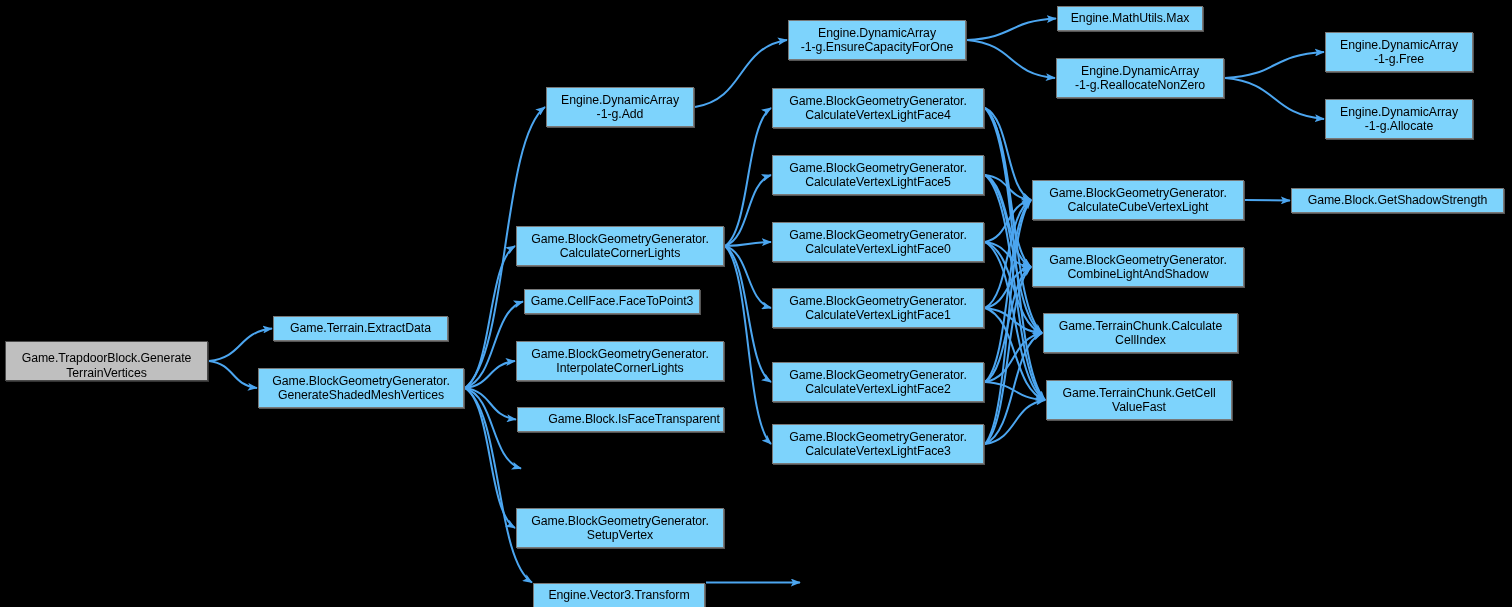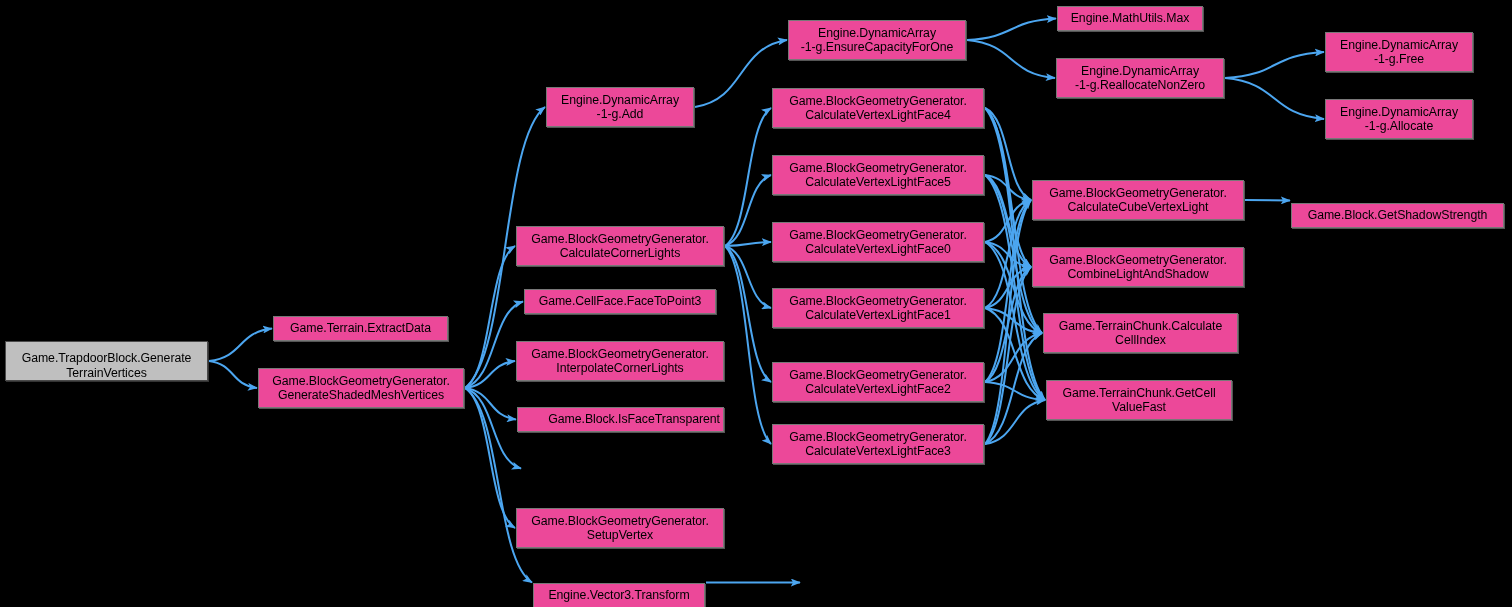--- a/index.html
+++ b/index.html
@@ -27,21 +27,21 @@
   #node-layer {
     position: absolute;
     left: 0;
     top: 0;
     width: 1512px;
     height: 607px;
   }
   .node {
     position: absolute;
     box-sizing: border-box;
-    background: #ec4899;
+    background: #7dd3fc;
     border: 1px solid #787878;
     box-shadow: 1px 1px 0 0 #555555;
     display: flex;
     align-items: center;
     justify-content: center;
     text-align: center;
     color: #000000;
     font-size: 12.3px;
     line-height: 14.5px;
     letter-spacing: -0.05px;
@@ -133,21 +133,21 @@
 GenerateShadedMeshVertices</span>
       </div>
       <div class="node" style="left: 546px; top: 87px; width: 148px; height: 40px;">
         <span class="lbl">Engine.DynamicArray
 -1-g.Add</span>
       </div>
       <div class="node" style="left: 516px; top: 226px; width: 208px; height: 40px;">
         <span class="lbl">Game.BlockGeometryGenerator.
 CalculateCornerLights</span>
       </div>
-      <div class="node" style="left: 524px; top: 289px; width: 192px; height: 25px;">
+      <div class="node" style="left: 524px; top: 289px; width: 176px; height: 25px;">
         <span class="lbl">Game.CellFace.FaceToPoint3</span>
       </div>
       <div class="node" style="left: 516px; top: 341px; width: 208px; height: 40px;">
         <span class="lbl">Game.BlockGeometryGenerator.
 InterpolateCornerLights</span>
       </div>
       <div class="node" style="left: 517px; top: 407px; width: 207px; height: 25px; text-align: right;">
         <span class="lbl">Game.Block.IsFaceTransparent</span>
       </div>
       <div class="node" style="left: 516px; top: 508px; width: 208px; height: 40px;">
@@ -209,17 +209,17 @@
 ValueFast</span>
       </div>
       <div class="node" style="left: 1325px; top: 32px; width: 148px; height: 40px;">
         <span class="lbl">Engine.DynamicArray
 -1-g.Free</span>
       </div>
       <div class="node" style="left: 1325px; top: 99px; width: 148px; height: 40px;">
         <span class="lbl">Engine.DynamicArray
 -1-g.Allocate</span>
       </div>
-      <div class="node" style="left: 1291px; top: 188px; width: 213px; height: 25px; margin-top: 15px;">
+      <div class="node" style="left: 1291px; top: 188px; width: 213px; height: 25px;">
         <span class="lbl">Game.Block.GetShadowStrength</span>
       </div>
     </div>
 </div>
 
 </body></html>

